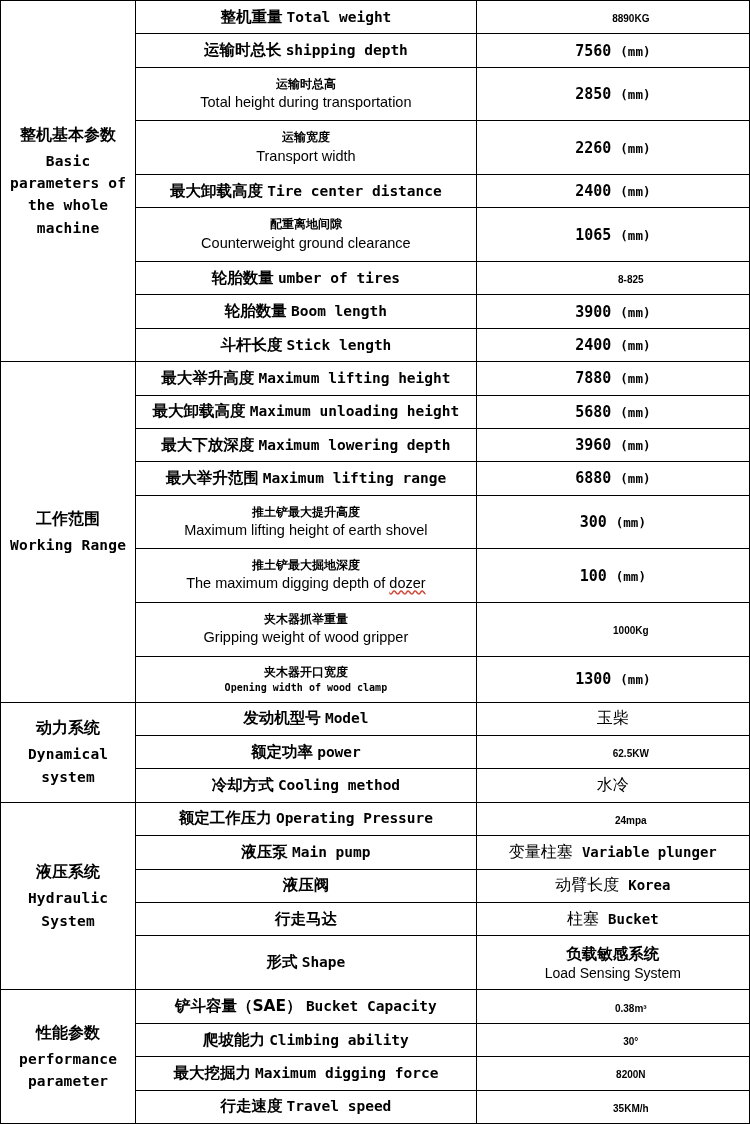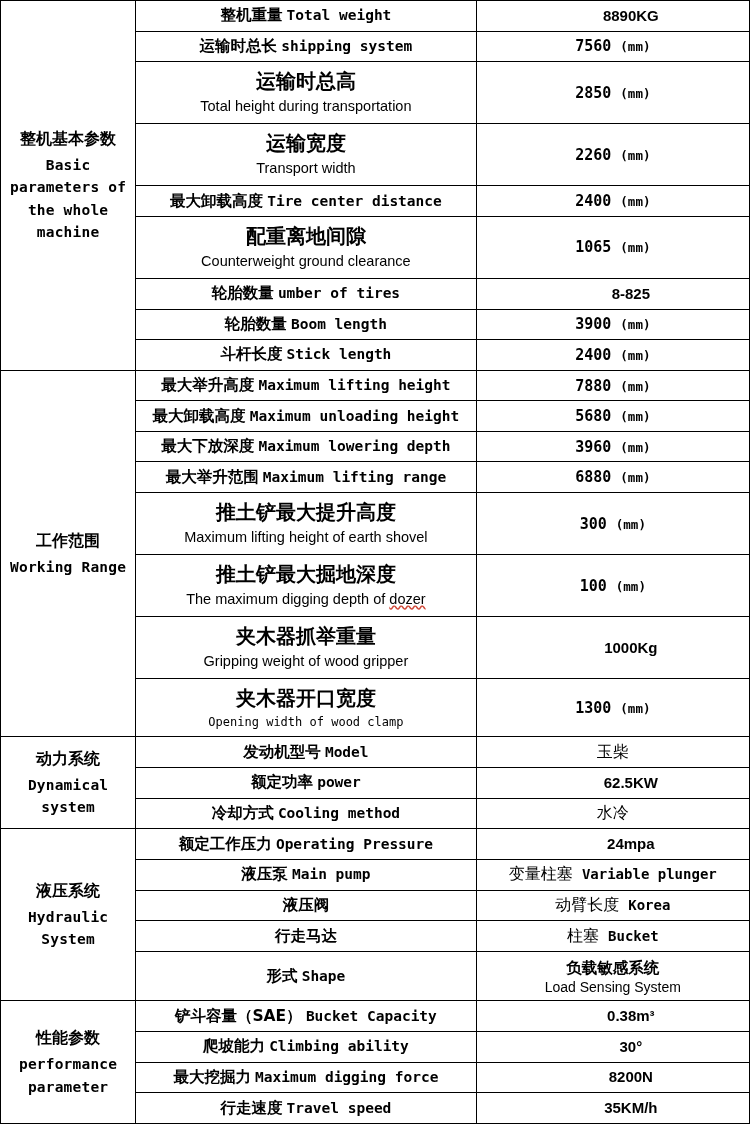--- a/index.html
+++ b/index.html
@@ -61,35 +61,35 @@
     font-size: 15.5px;
     font-weight: bold;
   }
   .item-cell .inline-en {
     font-family: "DejaVu Sans Mono", monospace;
     font-size: 14.5px;
     font-weight: bold;
   }
   .item-cell .two-line-cn {
     display: block;
-    font-family: Liberation Mono, monospace;
-    font-size: 20px;
+    font-family: Liberation Sans, sans-serif;
+    font-size: 12px;
     font-weight: bold;
     margin-bottom: 1px;
   }
   .item-cell .two-line-en {
     display: block;
     font-family: "Liberation Sans", sans-serif;
     font-size: 14.5px;
     font-weight: normal;
   }
   .item-cell .two-line-en.mono {
     font-family: "DejaVu Sans Mono", monospace;
-    font-size: 12px;
-    font-weight: normal;
+    font-size: 10px;
+    font-weight: bold;
   }
   .wavy {
     text-decoration: underline;
     text-decoration-style: wavy;
     text-decoration-color: #d04a3a;
   }
 
   .value-cell {
     font-family: "DejaVu Sans Mono", monospace;
     font-size: 15px;
@@ -116,21 +116,21 @@
     font-weight: bold;
   }
   .value-cell .v-stack-bot {
     display: block;
     font-family: "Liberation Sans", sans-serif;
     font-size: 14px;
     font-weight: normal;
   }
   .value-cell .plain {
     font-family: "Liberation Sans", sans-serif;
-    font-size: 15px;
+    font-size: 10px;
     font-weight: bold;
     margin-left: 36px;
   }
 </style>
 </head>
 <body>
 
 <table id="spec-table">
   <colgroup>
     <col class="col-group">
@@ -140,21 +140,21 @@
   <tbody id="table-body">
       <tr>
         <td class="group-cell" rowspan="9">
           <span class="cn">整机基本参数</span>
           <span class="en">Basic parameters of the whole machine</span>
         </td>
         <td class="item-cell"><span class="inline-cn">整机重量</span> <span class="inline-en">Total weight</span></td>
         <td class="value-cell"><span class="plain">8890KG</span></td>
       </tr>
       <tr>
-        <td class="item-cell"><span class="inline-cn">运输时总长</span> <span class="inline-en">shipping system</span></td>
+        <td class="item-cell"><span class="inline-cn">运输时总长</span> <span class="inline-en">shipping depth</span></td>
         <td class="value-cell"><span class="">7560</span> <span class="unit">(mm)</span></td>
       </tr>
       <tr>
         <td class="item-cell">
           <span class="two-line-cn">运输时总高</span>
           <span class="two-line-en">Total height during transportation</span>
         </td>
         <td class="value-cell"><span class="">2850</span> <span class="unit">(mm)</span></td>
       </tr>
       <tr>

